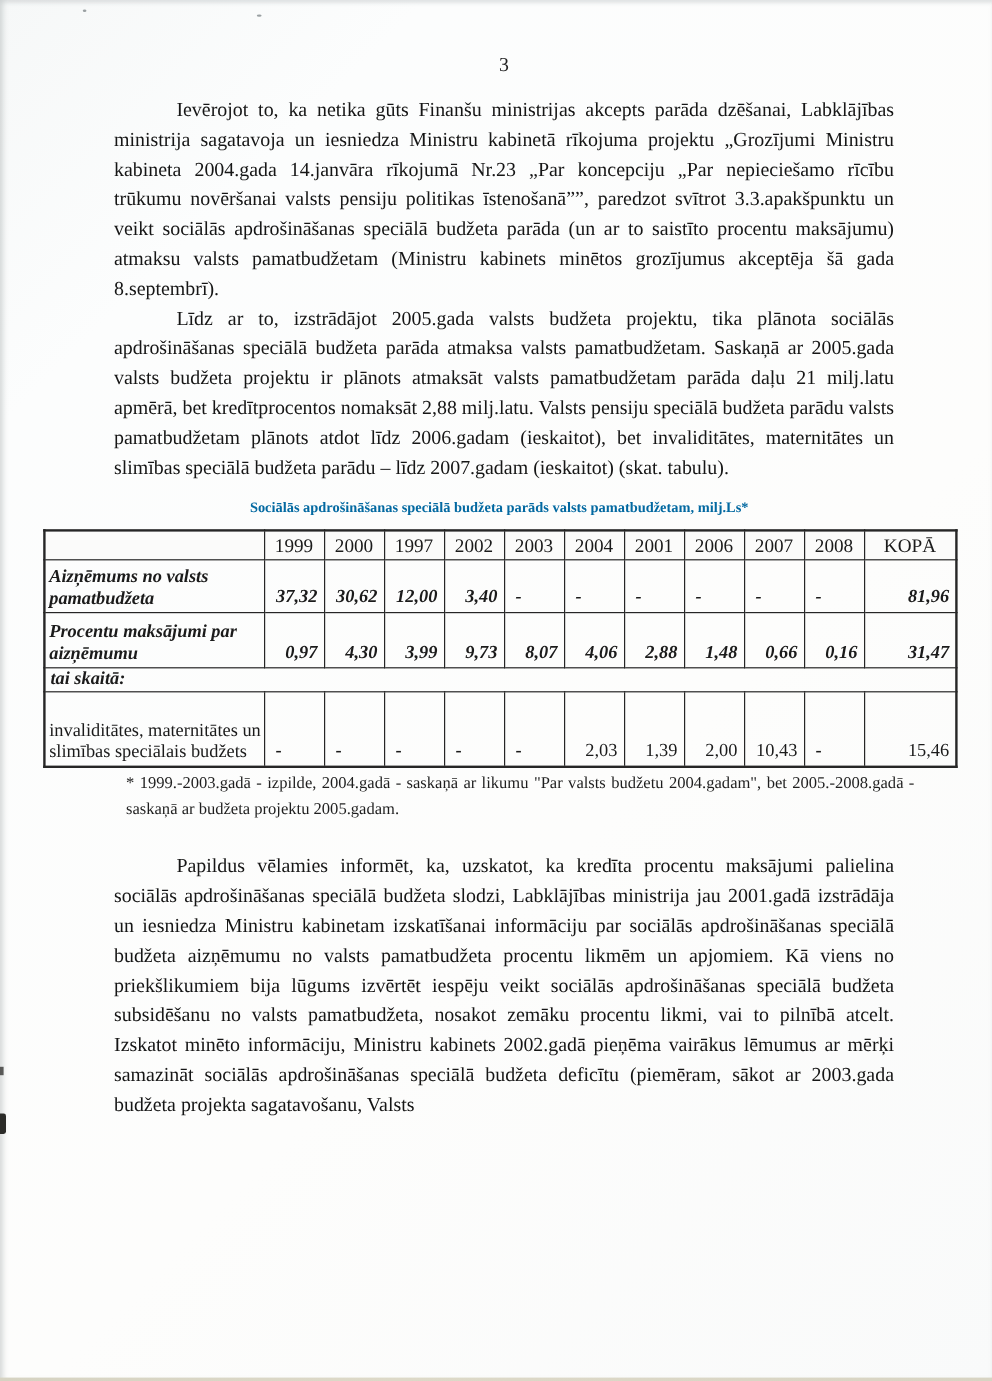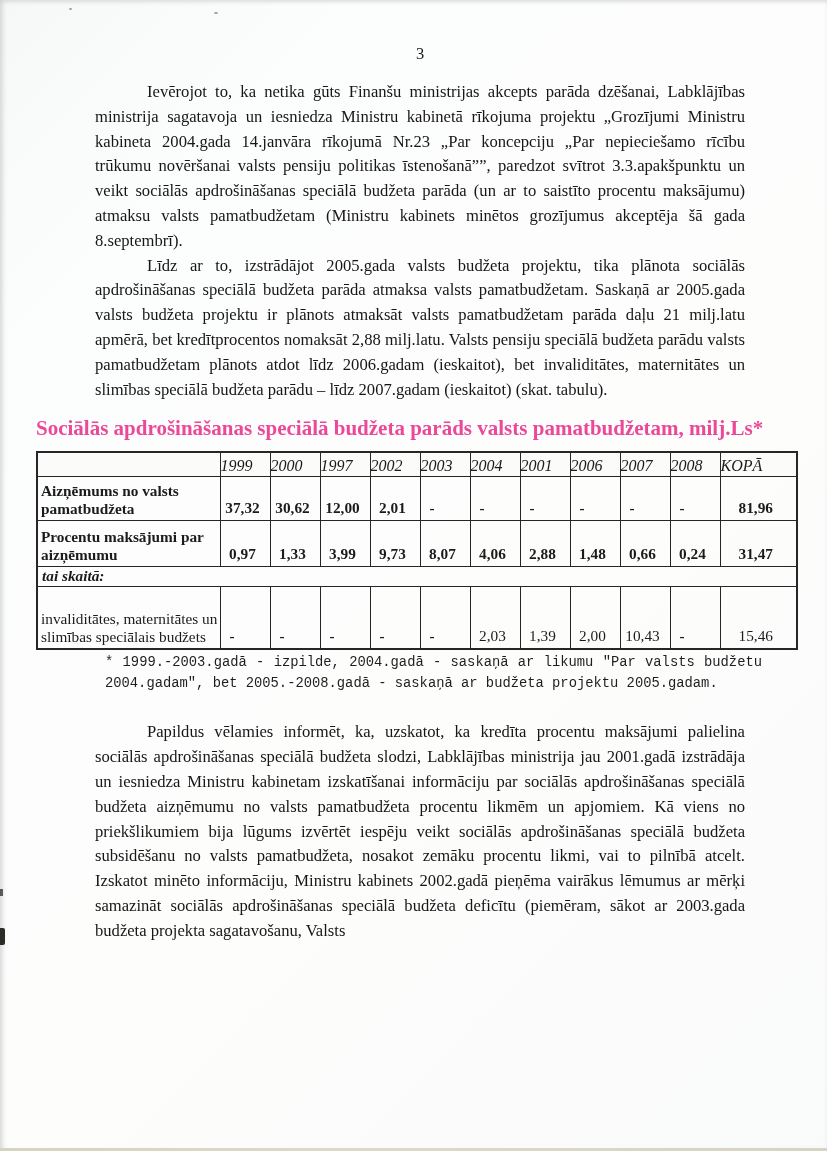--- a/index.html
+++ b/index.html
@@ -17,44 +17,44 @@
   }
   .content{
     width:650px;margin-left:95px;margin-top:16px;
     font-size:16.6px;line-height:24.8px;text-align:justify;color:#161616;
   }
   .content p{margin:0;}
   p.ital{font-style:italic;color:#2a2f36;}
   p.indent{text-indent:52px;}
   .table-title{
     width:760px;margin:14px 0 10px 36px;
-    text-align:left;font-weight:bold;font-size:21px;color:#ec4899;
+    text-align:center;font-weight:bold;font-size:12px;color:#0369a1;
   }
   table.debt{
     border-collapse:collapse;width:760px;margin-left:36px;
     border:2px solid #262626;color:#1b1b1b;table-layout:fixed;
   }
   table.debt col.c-label{width:183px;}
   table.debt col.c-year{width:50px;}
   table.debt col.c-total{width:77px;}
   table.debt th,table.debt td{border:1px solid #262626;vertical-align:bottom;overflow:hidden;}
   table.debt th{
-    font-weight:normal;font-size:16px;text-align:left;height:22px;
-    padding:0 0 1px 0;background:#fbfbfa;font-style:italic;
+    font-weight:normal;font-size:16px;text-align:center;height:22px;
+    padding:0 0 1px 0;background:#fbfbfa;
   }
   td.label{font-size:15.3px;line-height:18px;padding:1px 1px 2px 3px;text-align:left;}
-  td.num{font-size:15.3px;text-align:center;padding:0 5px 3px 0;}
+  td.num{font-size:15.3px;text-align:right;padding:0 5px 3px 0;}
   td.num.dash{text-align:left;padding:0 0 3px 9px;font-weight:bold;}
-  tr.style-bold-italic td{font-weight:bold;margin-left:38px;}
+  tr.style-bold-italic td{font-style:italic;font-weight:bold;margin-left:38px;}
   tr.section td{font-style:italic;font-size:15.3px;height:17px;padding:0 0 1px 4px;font-weight:bold;}
   tr.r0 td{height:40px;} tr.r1 td{height:42px;} tr.r2 td{height:40px;}
   tr.r4 td{height:42px;} tr.r5 td{height:58px;}
   .footnote{
     margin:3px 0 0 105px;width:657px;
-    font-size:13.8px;line-height:20.5px;text-align:justify;color:#1e1e1e;font-family:Liberation Mono, monospace;
+    font-size:13.8px;line-height:20.5px;text-align:justify;color:#1e1e1e;
   }
   .content.after-table{margin-top:26px;}
   
   .artifact{position:absolute;background:#2b2b28;}
   .speck{position:absolute;background:#9aa0a2;border-radius:50%;}
   .edge-mark-1{left:0;top:889px;width:3px;height:7px;opacity:.75;}
   .edge-mark-2{left:0;top:928px;width:5px;height:17px;border-radius:0 2px 2px 0;}
   .bottom-strip{
     position:absolute;left:0;bottom:0;width:827px;height:3px;
     background:linear-gradient(90deg,#d6d3c2,#ddd9c8 40%,#d8d4c3);
@@ -102,41 +102,41 @@
         <th>2008</th>
         <th>KOPĀ</th>
       </tr>
     </thead>
   <tbody>
       <tr class="r0 style-bold-italic">
         <td class="label">Aizņēmums no valsts pamatbudžeta</td>
         <td class="num">37,32</td>
         <td class="num">30,62</td>
         <td class="num">12,00</td>
-        <td class="num">2,01</td>
+        <td class="num">3,40</td>
         <td class="num dash">-</td>
         <td class="num dash">-</td>
         <td class="num dash">-</td>
         <td class="num dash">-</td>
         <td class="num dash">-</td>
         <td class="num dash">-</td>
         <td class="num">81,96</td>
       </tr>
       <tr class="r1 style-bold-italic">
         <td class="label">Procentu maksājumi par aizņēmumu</td>
         <td class="num">0,97</td>
-        <td class="num">1,33</td>
+        <td class="num">4,30</td>
         <td class="num">3,99</td>
         <td class="num">9,73</td>
         <td class="num">8,07</td>
         <td class="num">4,06</td>
         <td class="num">2,88</td>
         <td class="num">1,48</td>
         <td class="num">0,66</td>
-        <td class="num">0,24</td>
+        <td class="num">0,16</td>
         <td class="num">31,47</td>
       </tr>
       <tr class="r3 section">
         <td colspan="12">tai skaitā:</td>
       </tr>
       <tr class="r5 style-regular">
         <td class="label">invaliditātes, maternitātes un slimības speciālais budžets</td>
         <td class="num dash">-</td>
         <td class="num dash">-</td>
         <td class="num dash">-</td>

